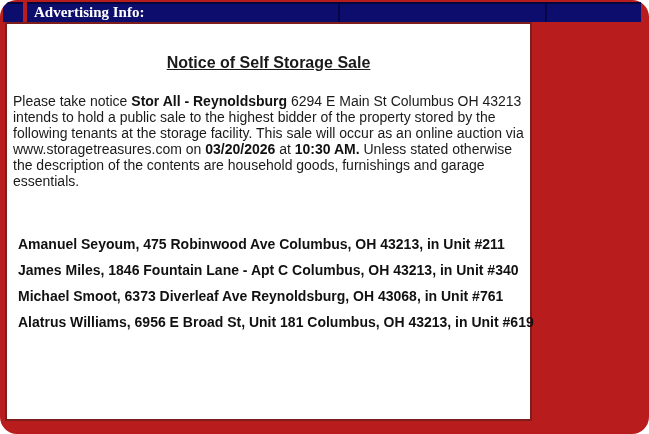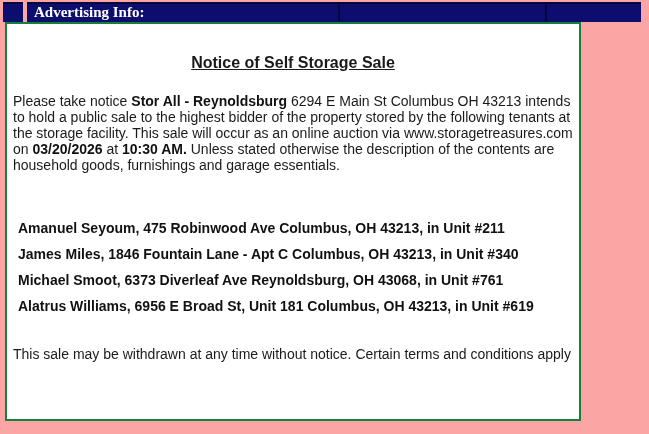--- a/index.html
+++ b/index.html
@@ -4,24 +4,25 @@
 <style>
   html, body {
     margin: 0;
     padding: 0;
     background: #ffffff;
   }
   .canvas {
     position: relative;
     width: 649px;
     height: 434px;
-    background: #fca5a5;
+    background: #b91c1c;
     font-family: "Liberation Sans", sans-serif;
     color: #1a1a1a;
     overflow: hidden;
+    border-radius: 17px;
   }
 
   
   .header-row {
     position: absolute;
     left: 3px;
     top: 2px;
     width: 638px;
     height: 20px;
     display: flex;
@@ -61,24 +62,24 @@
     background: rgba(0, 0, 40, 0.55);
   }
   .seam-1 { left: 311px; }
   .seam-2 { left: 518px; }
 
   
   .doc-box {
     position: absolute;
     left: 5px;
     top: 22px;
-    width: 576px;
+    width: 527px;
     height: 399px;
     box-sizing: border-box;
-    border: 2px solid #15803d;
+    border: 2px solid #7f1d1d;
     background: #ffffff;
   }
   .notice-title {
     margin: 30px 0 0 0;
     text-align: center;
     font-size: 16px;
     font-weight: bold;
     color: #1a1a1a;
     text-decoration: underline;
   }
@@ -126,17 +127,16 @@
 
     <p class="notice-paragraph"><span>Please take notice </span><b>Stor All - Reynoldsburg</b><span> 6294 E Main St Columbus OH 43213 intends to hold a public sale to the highest bidder of the property stored by the following tenants at the storage facility. This sale will occur as an online auction via </span><span>www.storagetreasures.com</span><span> on </span><b>03/20/2026</b><span> at </span><b>10:30 AM.</b><span> Unless stated otherwise the description of the contents are household goods, furnishings and garage essentials.</span></p>
 
     <div class="tenant-list">
       <div class="tenant-line">Amanuel Seyoum, 475 Robinwood Ave Columbus, OH 43213, in Unit #211</div>
       <div class="tenant-line">James Miles, 1846 Fountain Lane - Apt C Columbus, OH 43213, in Unit #340</div>
       <div class="tenant-line">Michael Smoot, 6373 Diverleaf Ave Reynoldsburg, OH 43068, in Unit #761</div>
       <div class="tenant-line">Alatrus Williams, 6956 E Broad St, Unit 181 Columbus, OH 43213, in Unit #619</div>
     </div>
 
-    <p class="notice-footer">This sale may be withdrawn at any time without notice. Certain terms and conditions apply</p>
 
   </div>
 
 </div>
 
 </body></html>

